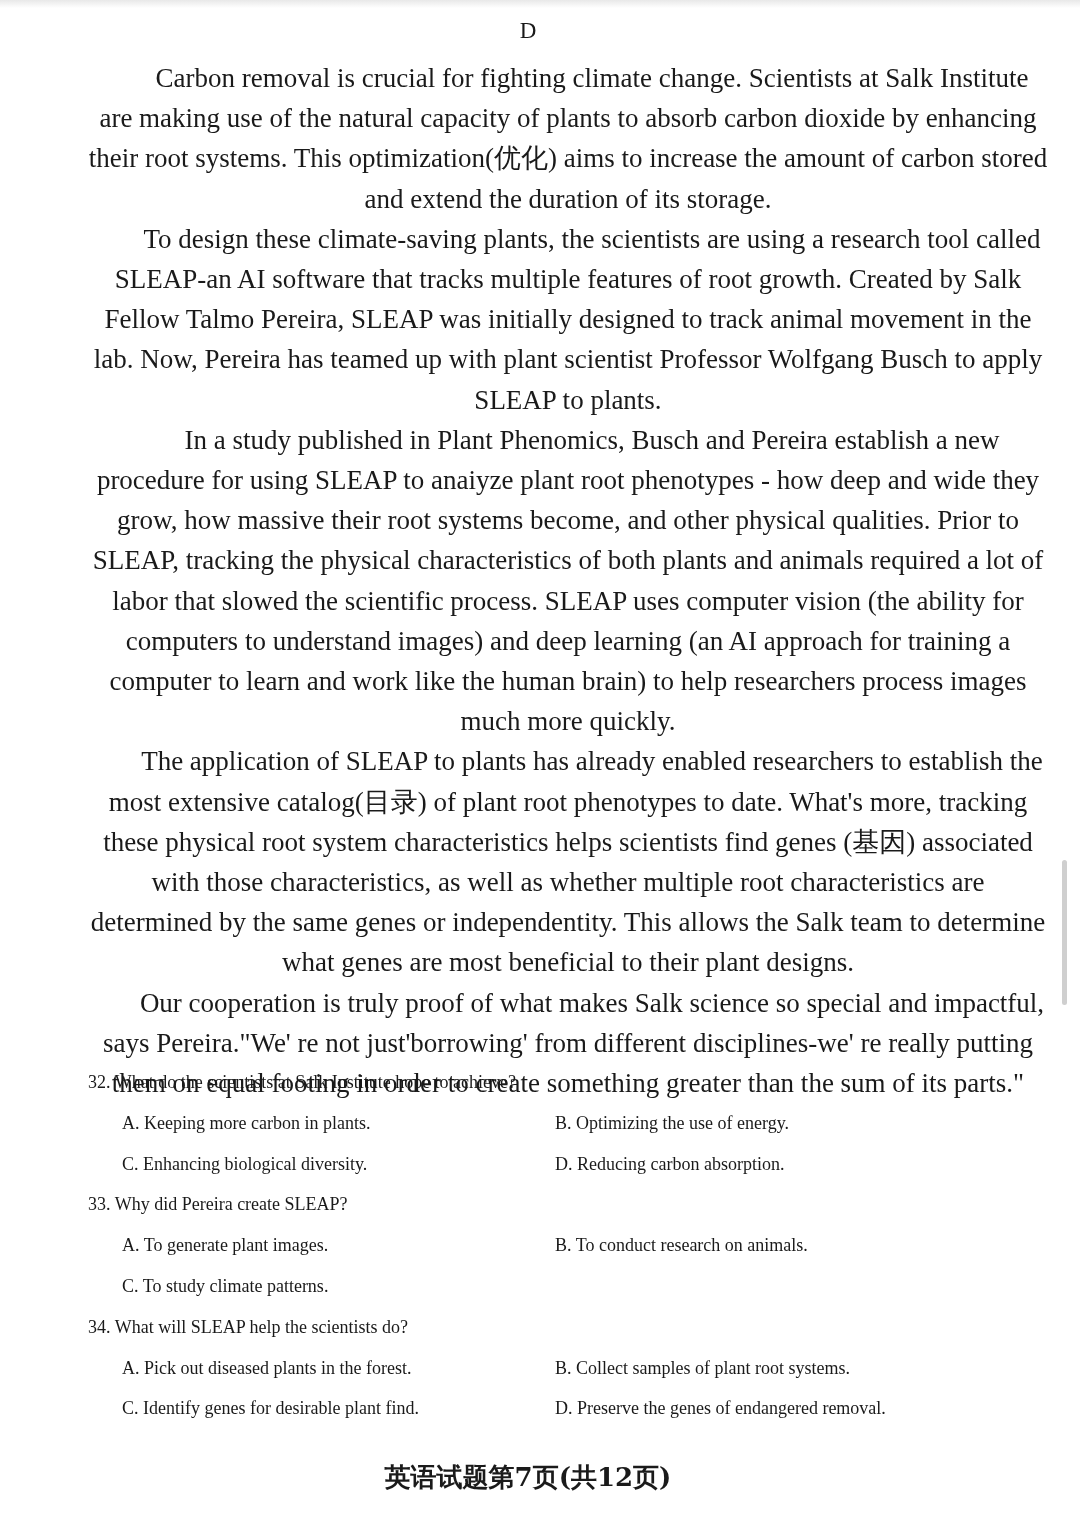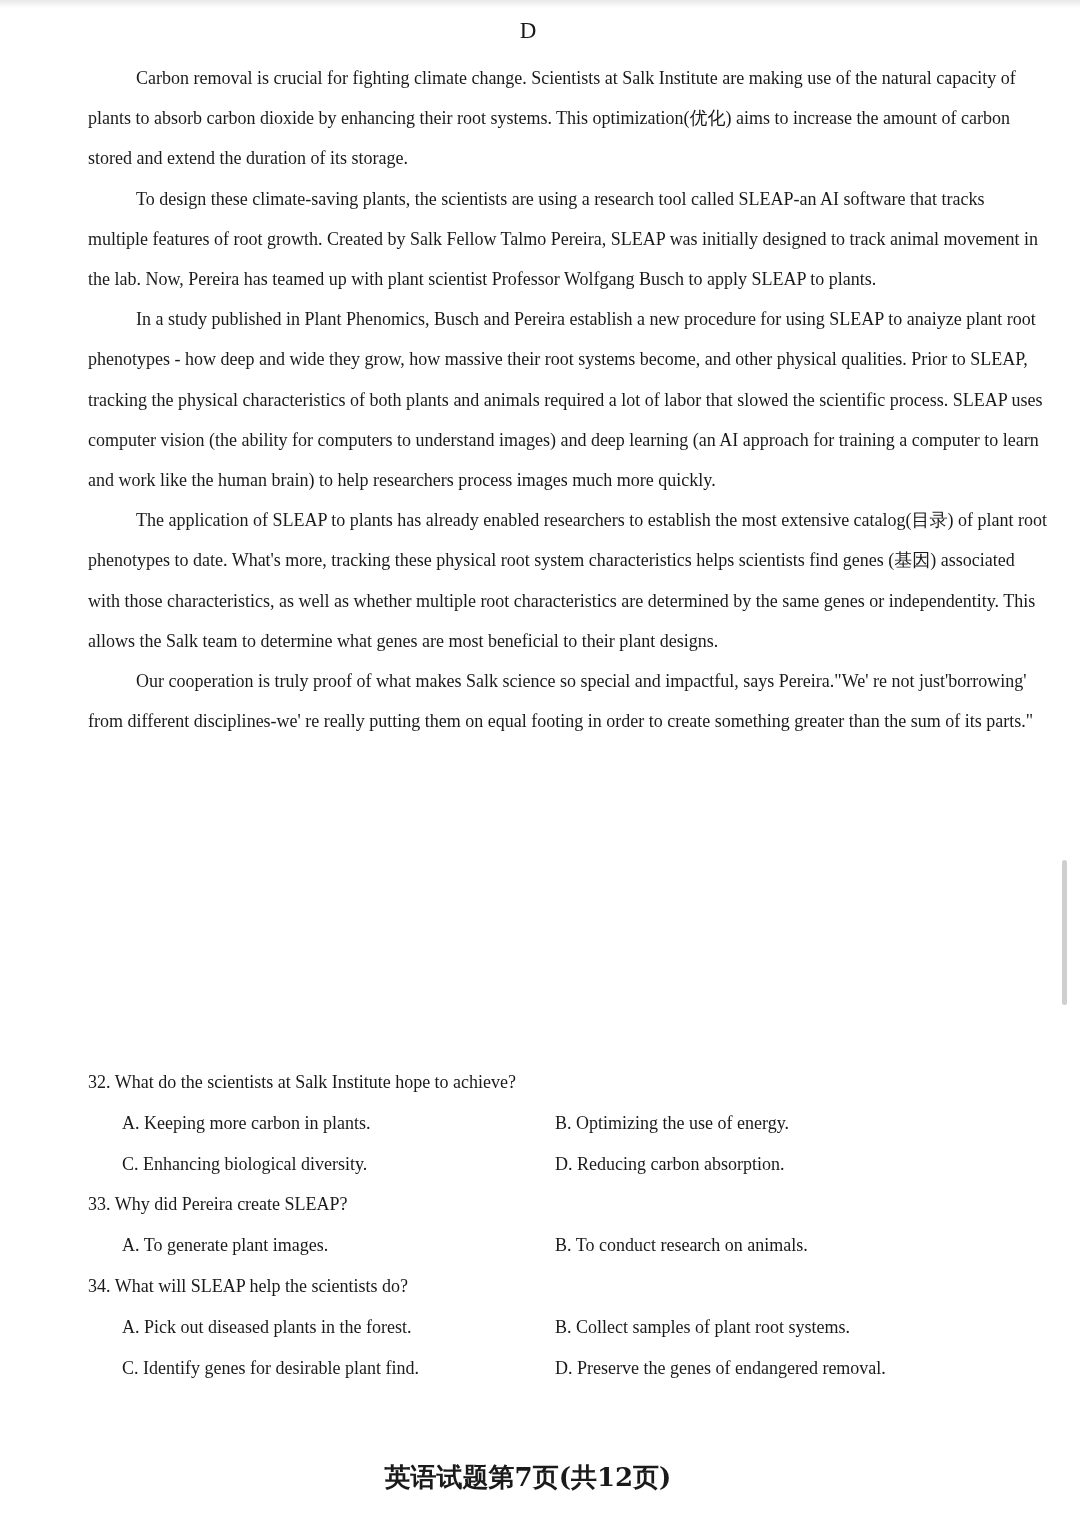--- a/index.html
+++ b/index.html
@@ -15,21 +15,21 @@
     .top-edge {
       position: absolute; left: 0; top: 0; width: 1080px; height: 8px;
       background: linear-gradient(#e8e8e8, #ffffff);
     }
     .section-letter {
       position: absolute; top: 18px; left: 0; width: 1056px;
       text-align: center; font-size: 23px;
     }
     .passage {
       position: absolute; left: 88px; top: 58px; width: 960px;
-      font-size: 18px; line-height: 40.2px;
+      font-size: 27px; line-height: 40.2px; text-align: center;
     }
     .passage p { margin: 0; text-indent: 48px; }
     .questions {
       position: absolute; left: 88px; top: 1062px; width: 960px;
       font-size: 18px; line-height: 40.8px;
     }
     .q-stem { margin: 0; }
     .opts { display: grid; grid-template-columns: 433px 480px; padding-left: 34px; }
     .opt { white-space: nowrap; }
     .footer {
@@ -65,20 +65,21 @@
       <span class="opt">B. Optimizing the use of energy.</span>
       <span class="opt">C. Enhancing biological diversity.</span>
       <span class="opt">D. Reducing carbon absorption.</span>
     </div>
   </div>
   <div>
     <p class="q-stem">33. Why did Pereira create SLEAP?</p>
     <div class="opts">
       <span class="opt">A. To generate plant images.</span>
       <span class="opt">B. To conduct research on animals.</span>
+      <span class="opt">C. To study climate patterns.</span>
     </div>
   </div>
   <div>
     <p class="q-stem">34. What will SLEAP help the scientists do?</p>
     <div class="opts">
       <span class="opt">A. Pick out diseased plants in the forest.</span>
       <span class="opt">B. Collect samples of plant root systems.</span>
       <span class="opt">C. Identify genes for desirable plant find.</span>
       <span class="opt">D. Preserve the genes of endangered removal.</span>
     </div>

